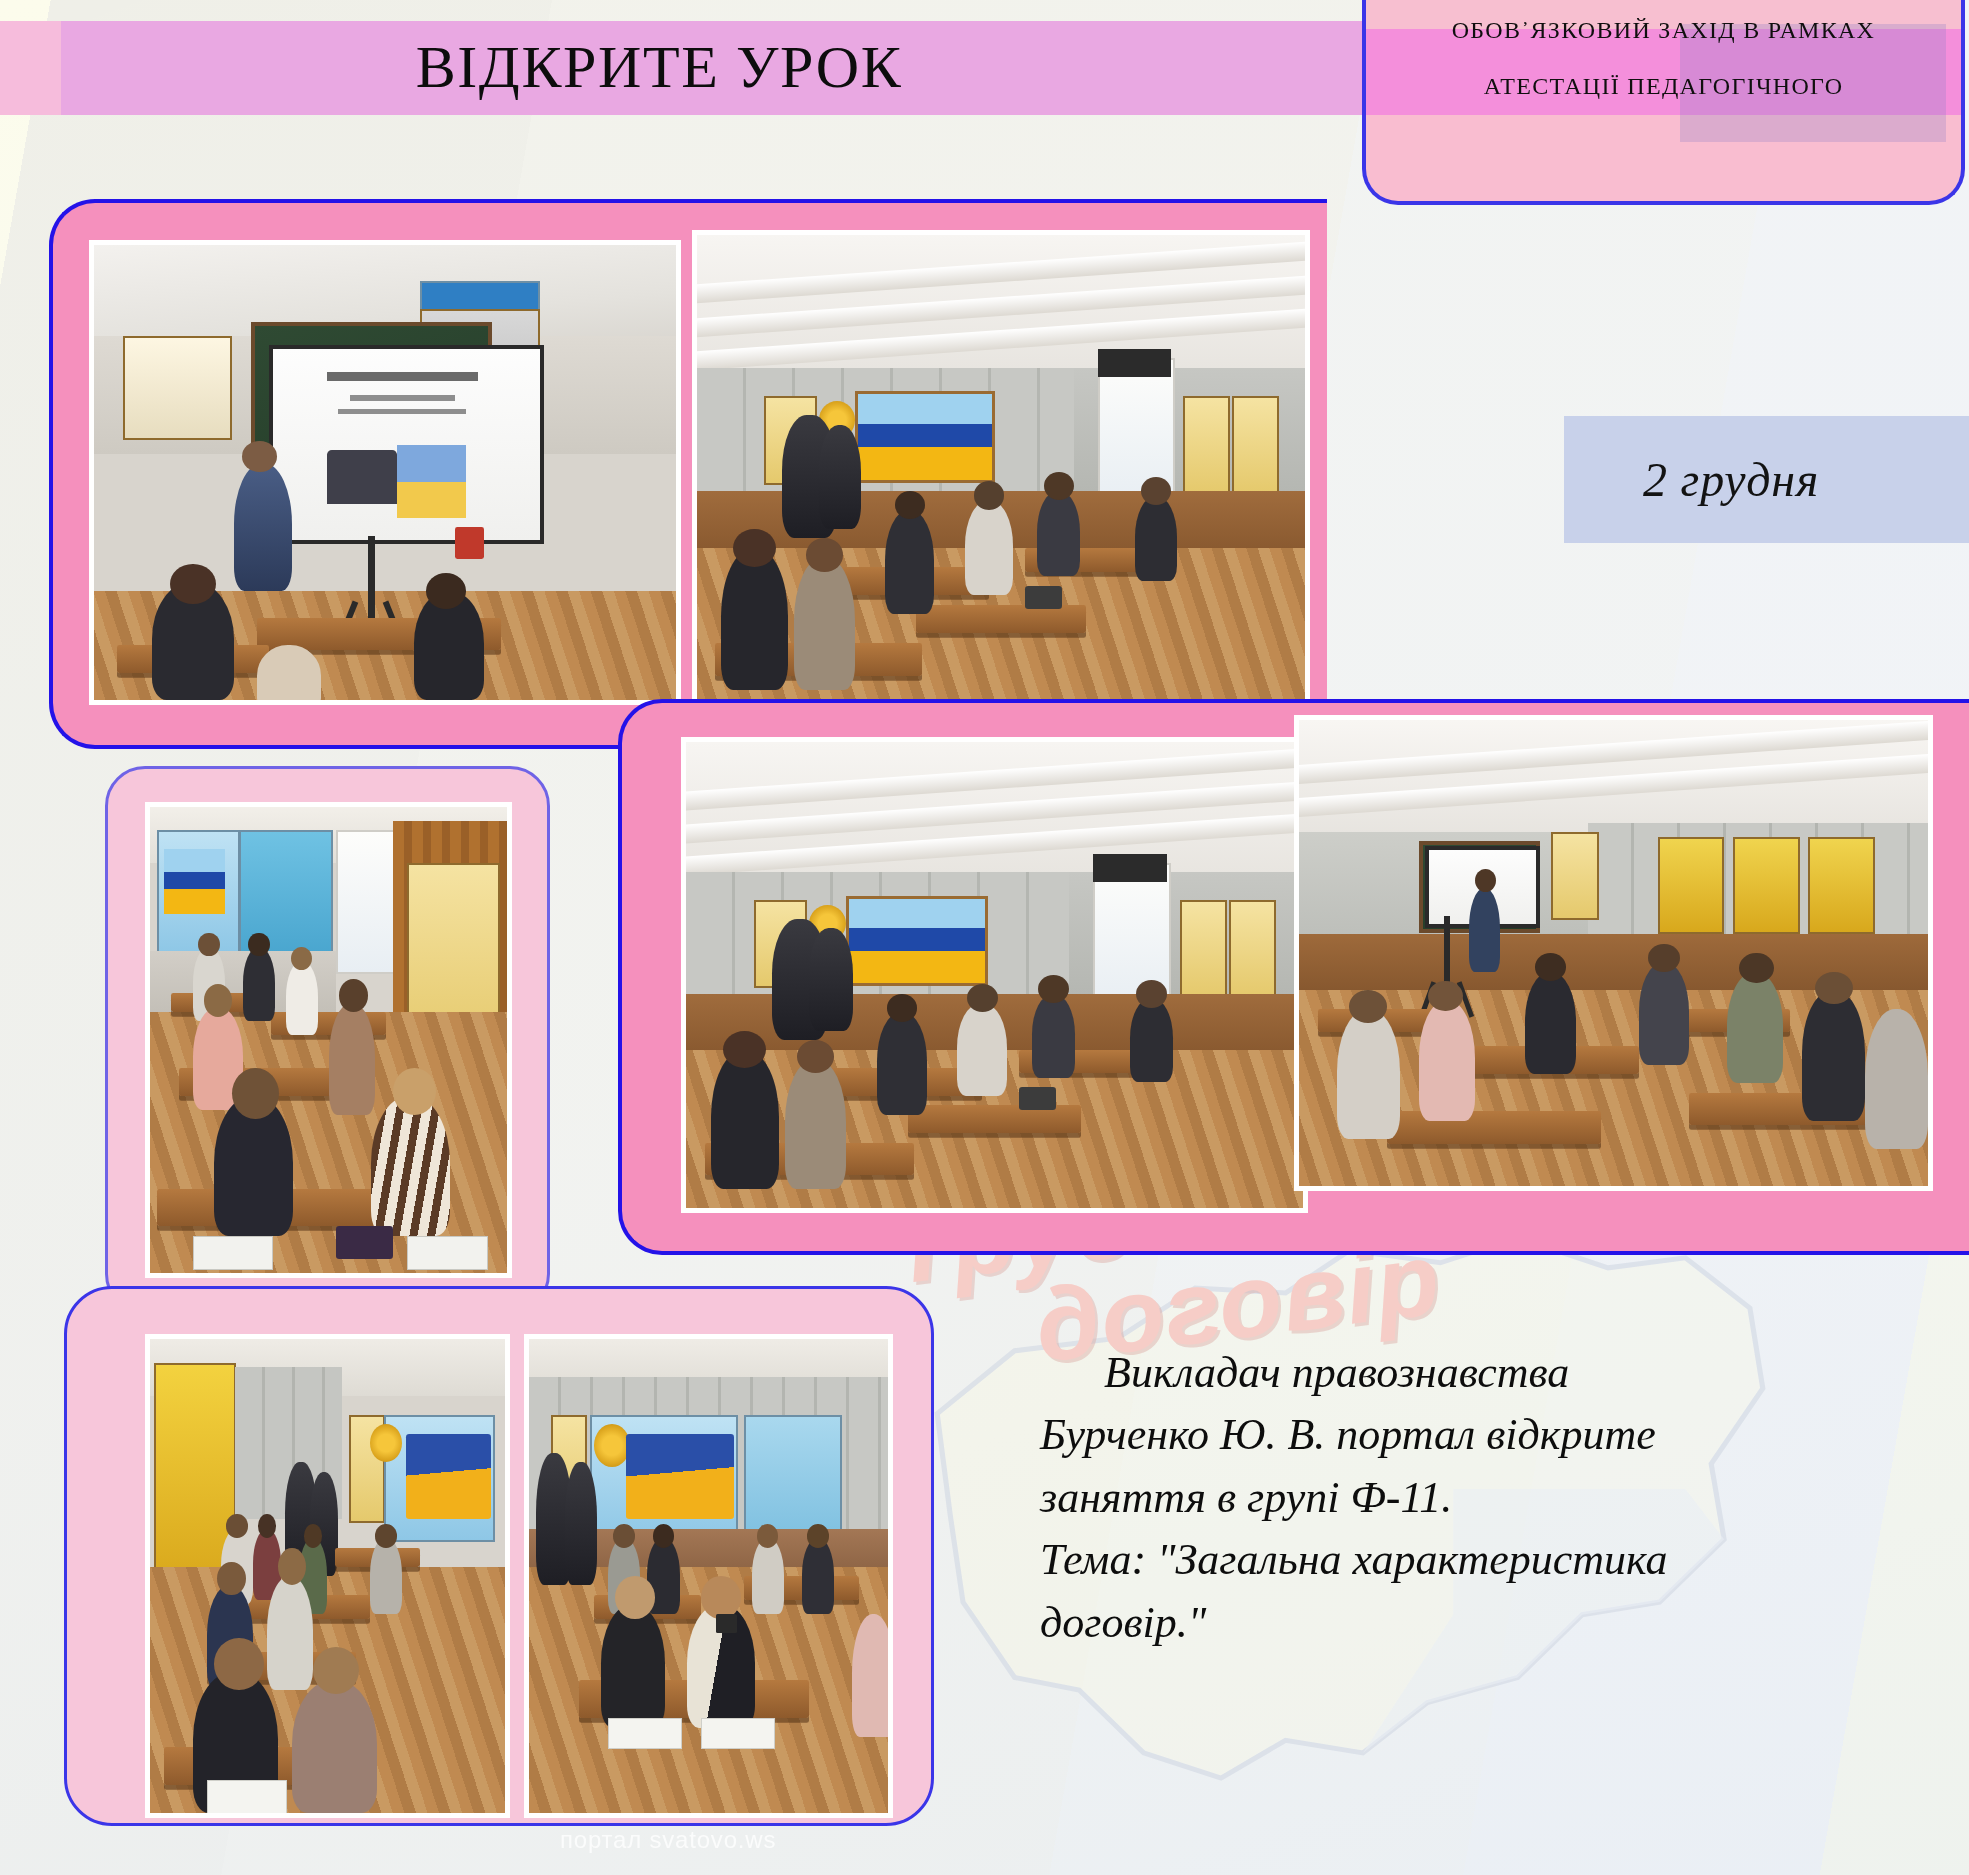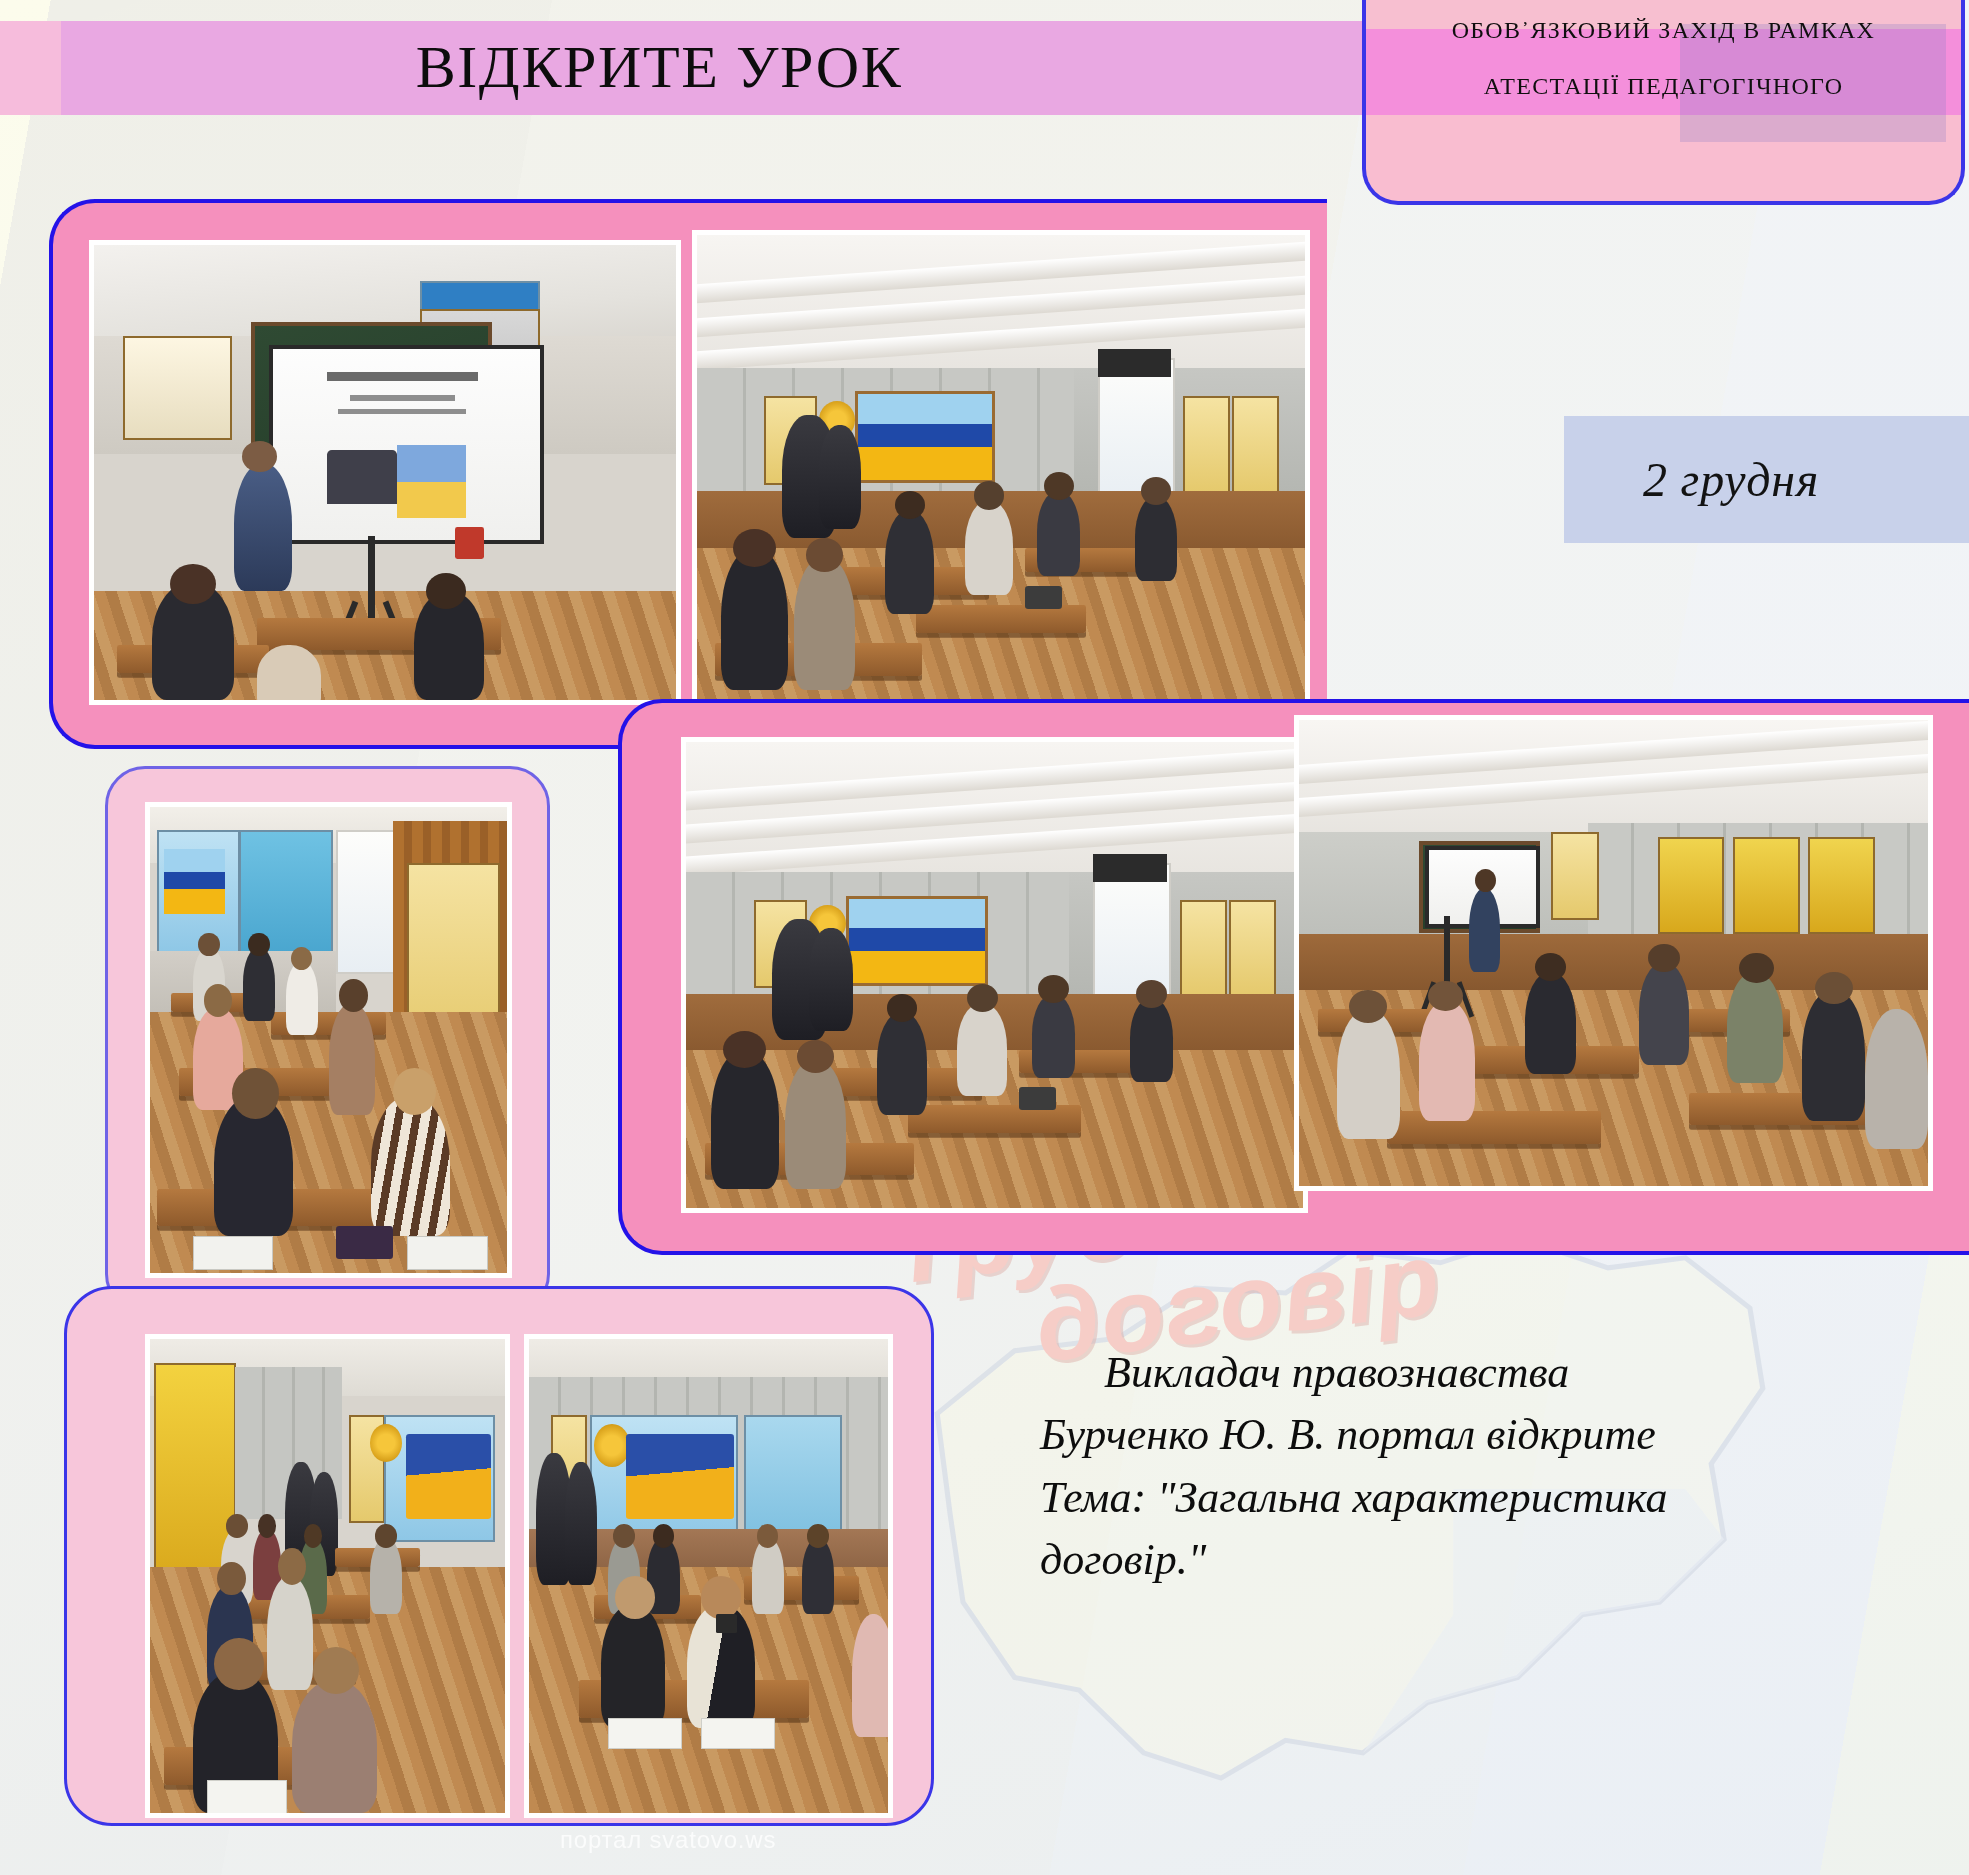--- a/index.html
+++ b/index.html
@@ -478,16 +478,17 @@
     <div style="position:absolute;left:48%;top:80%;width:20%;height:6%;background:#f4f4f0;border:0.8px solid #cfcfc9"></div>
     <div style="position:absolute;left:52%;top:58%;width:6%;height:4%;background:#2a2a2a;border-radius:1.6px"></div>
   </div>
 </div>
 
 <div style="position:absolute;left:1040px;top:1342px;width:866px;
             font-family:'Liberation Serif',serif;font-style:italic;
             font-size:44px;line-height:1.42;color:#0d0d0d;">
   <div style="text-indent:64px;">Викладач правознавства</div>
   <div>Бурченко Ю. В. портал відкрите</div>
+  <div>заняття в групі Ф-11.</div>
   <div>Тема: "Загальна характеристика</div>
   <div>договір."</div>
 </div>
 
 
 </body></html>

